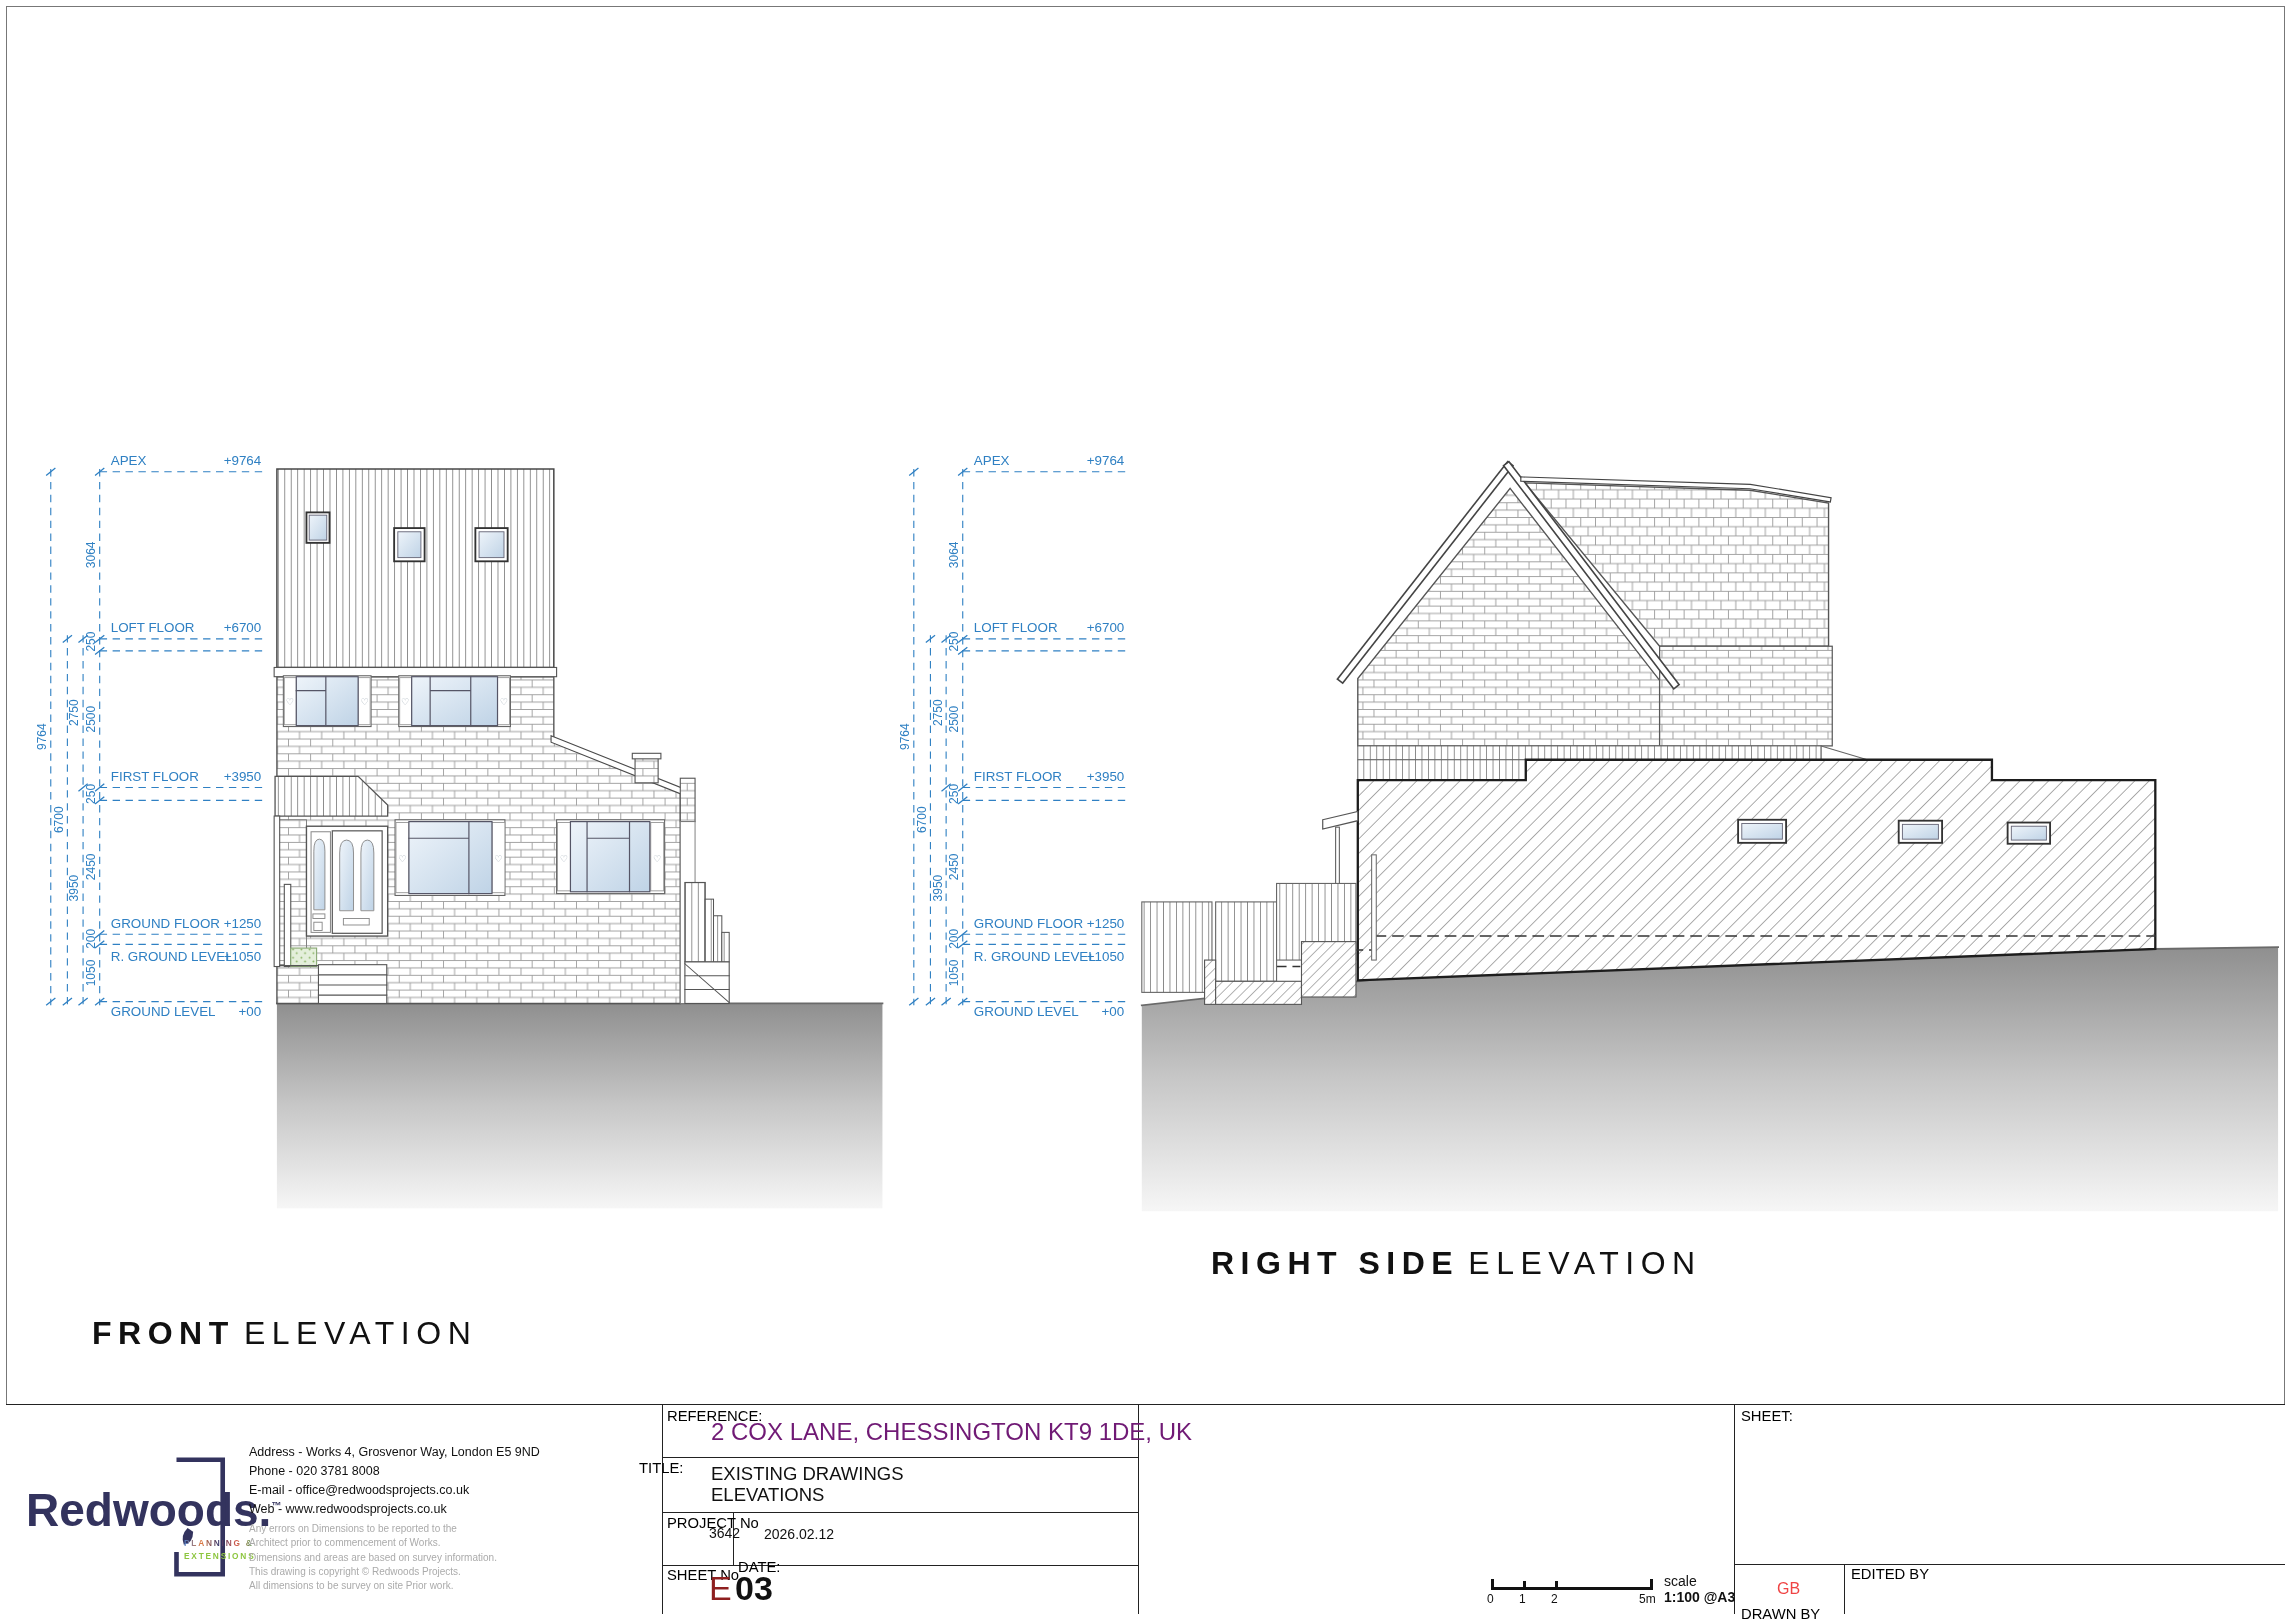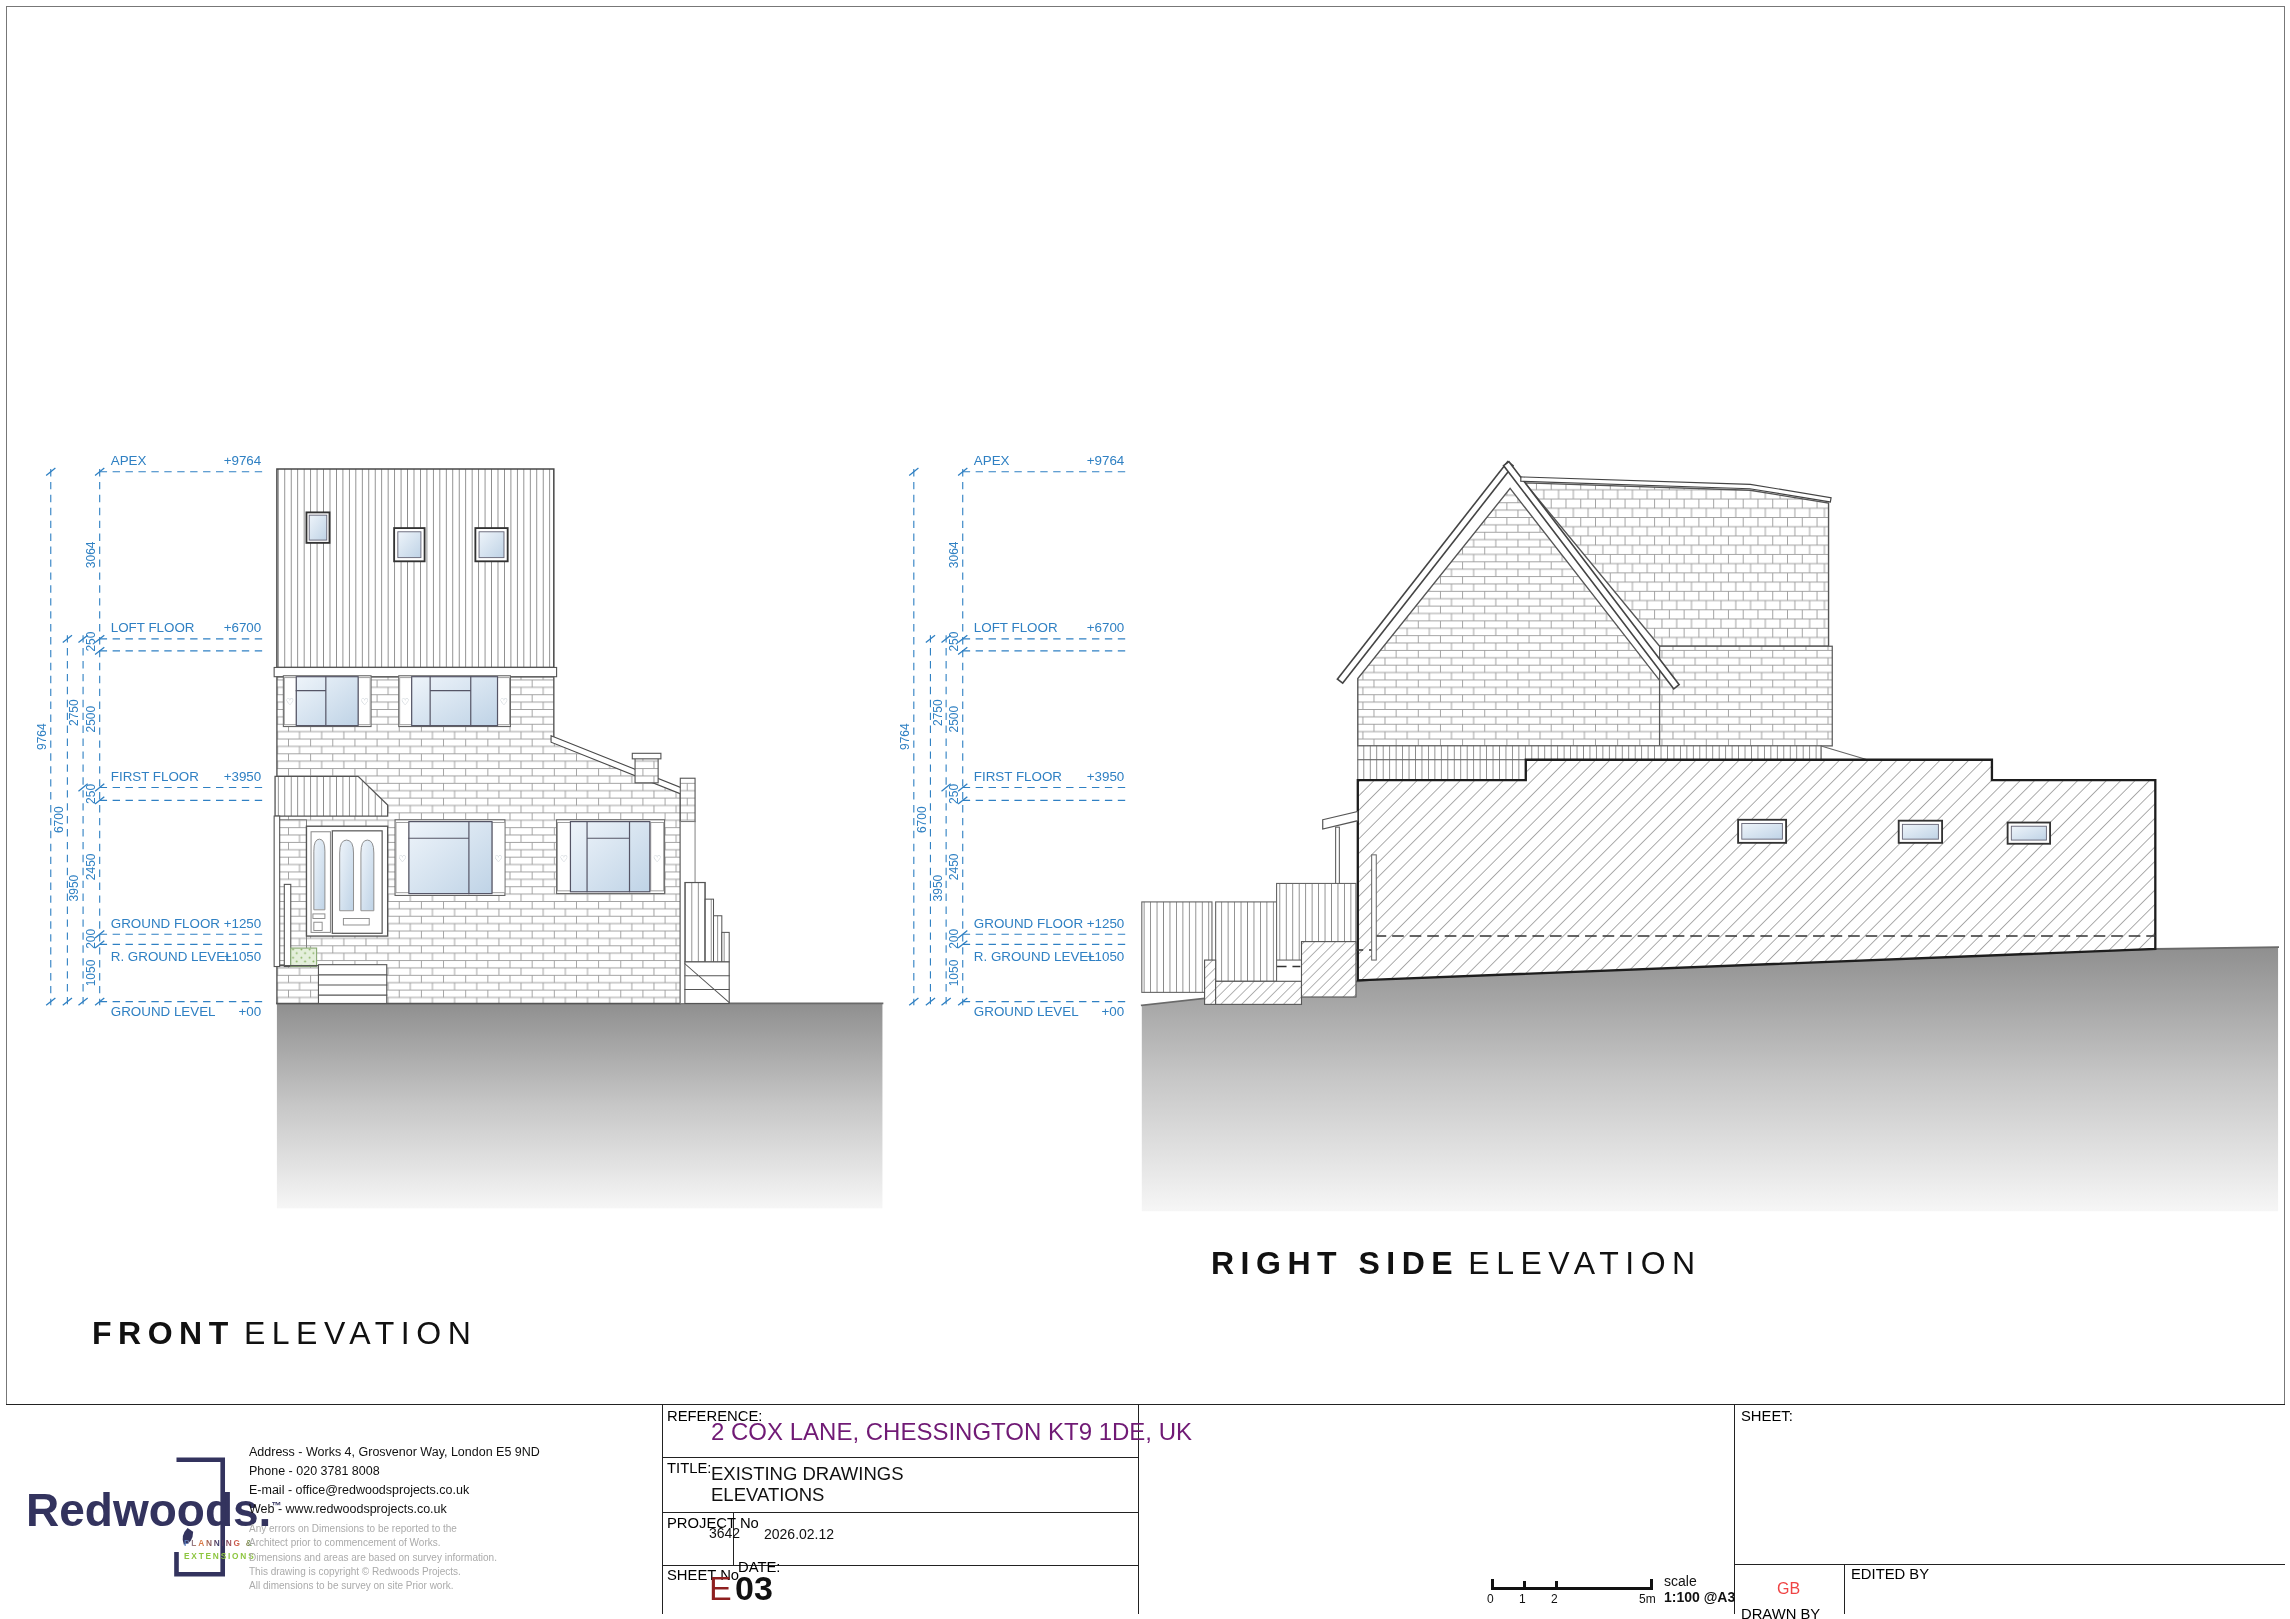--- a/index.html
+++ b/index.html
@@ -363,21 +363,21 @@
     <div>Any errors on Dimensions to be reported to the</div>
     <div>Architect prior to commencement of Works.</div>
     <div>Dimensions and areas are based on survey information.</div>
     <div>This drawing is copyright © Redwoods Projects.</div>
     <div>All dimensions to be survey on site Prior work.</div>
   </div>
 
   
   <div class="tb lbl" style="left:0;top:0;border:0;background:none;height:auto;width:auto;left:667px;top:1408px;">REFERENCE:</div>
   <div class="ref-val">2 COX LANE, CHESSINGTON KT9 1DE, UK</div>
-  <div class="abs lbl" style="left:667px;top:1460px;">TITLE:</div>
+  <div class="abs lbl" style="left:639px;top:1460px;">TITLE:</div>
   <div class="title-l1">EXISTING DRAWINGS</div>
   <div class="title-l2">ELEVATIONS</div>
   <div class="abs lbl" style="left:667px;top:1515px;">PROJECT No</div>
   <div class="proj-val">3642</div>
   <div class="abs lbl" style="left:738px;top:1515px;margin-top:44px;">DATE:</div>
   <div class="date-val">2026.02.12</div>
   <div class="abs lbl" style="left:667px;top:1567px;">SHEET No</div>
   <div class="sheet-e">E</div>
   <div class="sheet-n">03</div>
 

